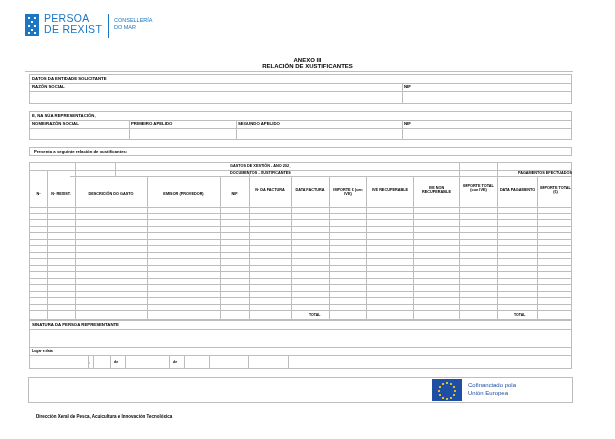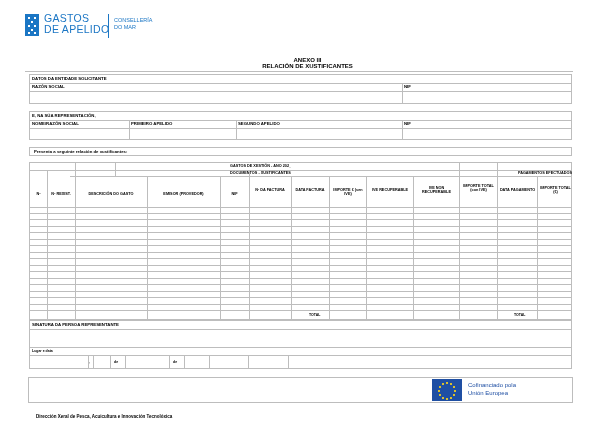--- a/index.html
+++ b/index.html
@@ -35,22 +35,22 @@
   <span class="dot" style="left:3px;top:3px"></span>
     <span class="dot" style="left:9px;top:3px"></span>
   <span class="dot" style="left:6px;top:7px"></span>
     <span class="dot" style="left:3px;top:11px"></span>
   <span class="dot" style="left:9px;top:11px"></span>
     <span class="dot" style="left:6px;top:15px"></span>
   <span class="dot" style="left:3px;top:18px"></span>
     <span class="dot" style="left:9px;top:18px"></span>
 </div>
 <div class="abs logo-text">
-  <div>GASTOS</div>
-  <div>DE APELIDO</div>
+  <div>PERSOA</div>
+  <div>DE REXIST</div>
 </div>
 <div class="abs logo-sep"></div>
 <div class="abs logo-dept">
   <div>CONSELLERÍA</div>
   <div>DO MAR</div>
 </div>
 
 <div class="abs title">
   <div>ANEXO III</div>
   <div>RELACIÓN DE XUSTIFICANTES</div>

